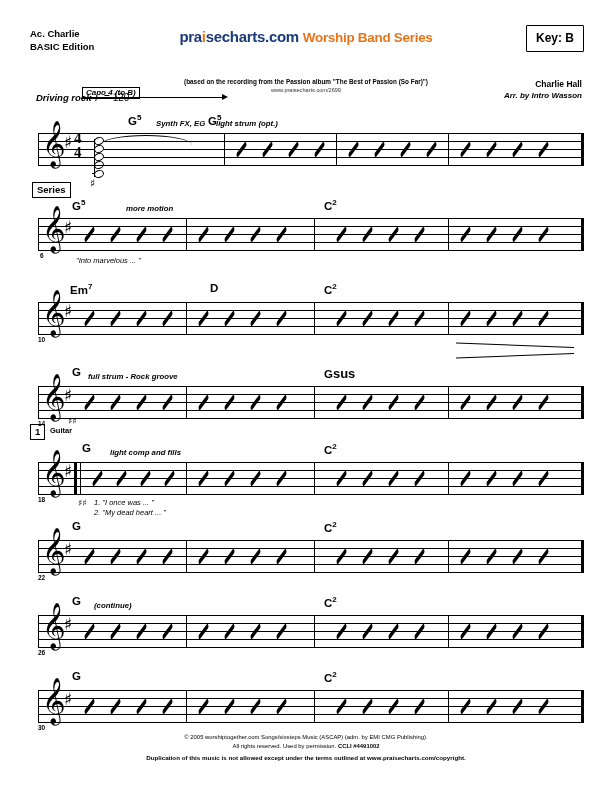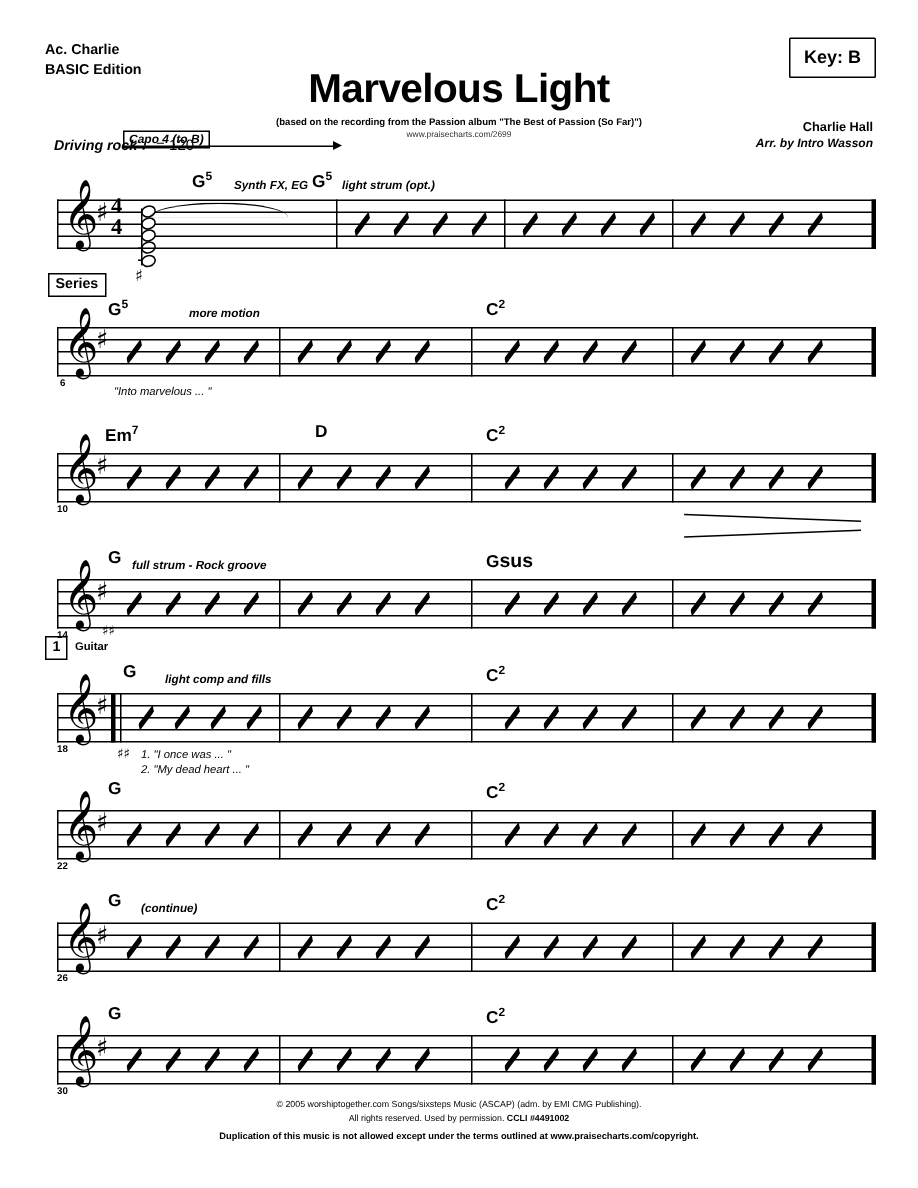--- a/index.html
+++ b/index.html
@@ -328,22 +328,25 @@
 </head>
 <body>
 
 <div class="page">
 
   <div class="hdr-left">
     <div>Ac. Charlie</div>
     <div>BASIC Edition</div>
   </div>
 
-
-  <div class="title">Marvelous Light</div>
+  <div class="brand">
+    <span class="pc-dark">pra</span><span class="pc-org">i</span><span class="pc-dark">secharts.com</span>
+    <span class="wbs">Worship Band Series</span>
+  </div>
+
   <div class="subtitle">(based on the recording from the Passion album "The Best of Passion (So Far)")</div>
   <div class="suburl">www.praisecharts.com/2699</div>
 
   <div class="key-box">Key: B</div>
 
   <div class="credit">
     <div>Charlie Hall</div>
     <div class="arr">Arr. by Intro Wasson</div>
   </div>
 
@@ -379,21 +382,21 @@
     <div class="ledger" style="left:54px; top:40px;"></div>
     <div class="nh" style="left:56px; top:37px;"></div>
     <div class="stemline" style="left:56px; top:6px; height:38px;"></div>
     <div class="grace" style="left:52px; top:45px;">♯</div>
 
     <div class="tie" style="left:62px; top:2px; width:92px;"></div>
 
     <div class="chord" style="left:90px;">G<sup>5</sup></div>
     <div class="chord" style="left:170px;">G<sup>5</sup></div>
     <div class="direction" style="left:118px; top:-14px;">Synth FX, EG</div>
-    <div class="direction" style="left:190px; top:-14px;font-style:italic;">light strum (opt.)</div>
+    <div class="direction" style="left:178px; top:-14px;font-style:italic;">light strum (opt.)</div>
 
     <div class="slash" style="left:200px;"></div>
       <div class="slash" style="left:226px;"></div>
       <div class="slash" style="left:252px;"></div>
       <div class="slash" style="left:278px;"></div>
     <div class="slash" style="left:312px;"></div>
       <div class="slash" style="left:338px;"></div>
       <div class="slash" style="left:364px;"></div>
       <div class="slash" style="left:390px;"></div>
     <div class="slash" style="left:424px;"></div>

